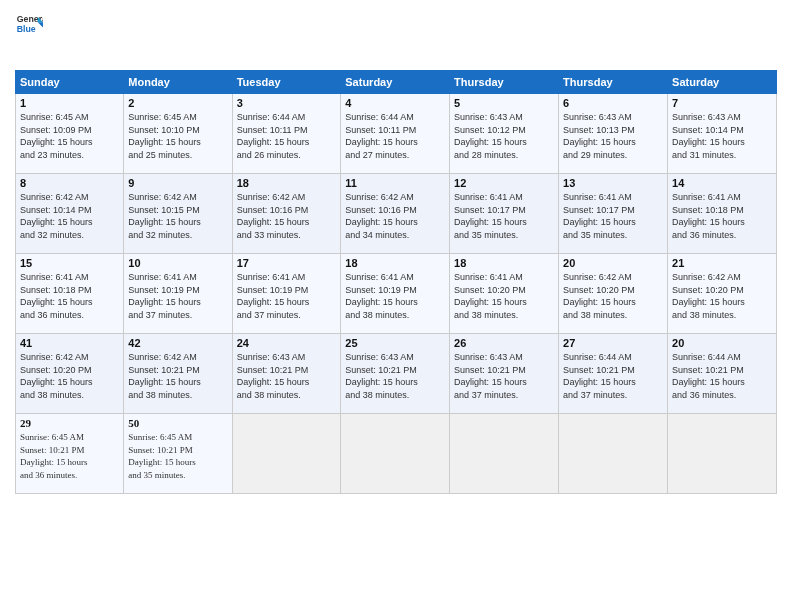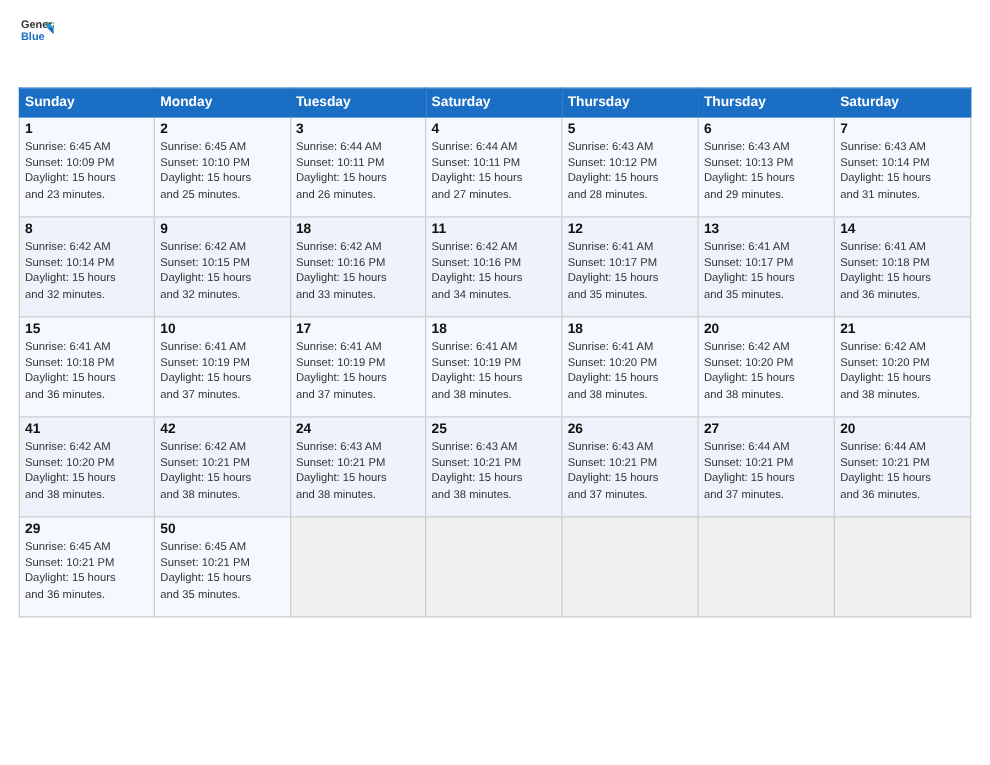--- a/index.html
+++ b/index.html
@@ -81,20 +81,21 @@
     .day-info {
       font-size: 9px;
       color: #333;
       line-height: 1.4;
     }
     .empty-cell {
       background: #f0f0f0 !important;
     }
     .last-row td {
       height: 65px;
+      font-family: Liberation Serif, serif;
     }
   </style>
 </head>
 <body>
 
 <div class="page">
   <div class="header">
     <div class="logo">
       <svg class="logo-icon" viewBox="0 0 32 32">
         <text x="2" y="14" font-size="10" font-weight="bold" fill="#333" font-family="Arial">General</text>

